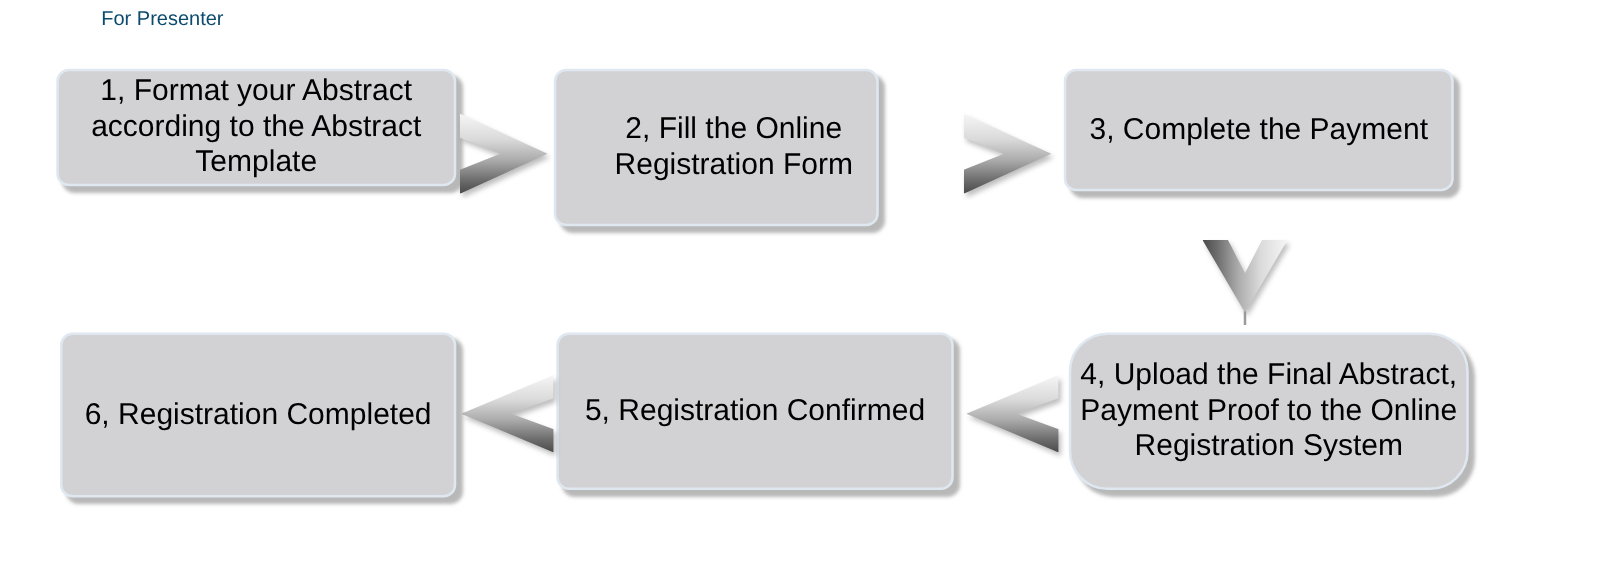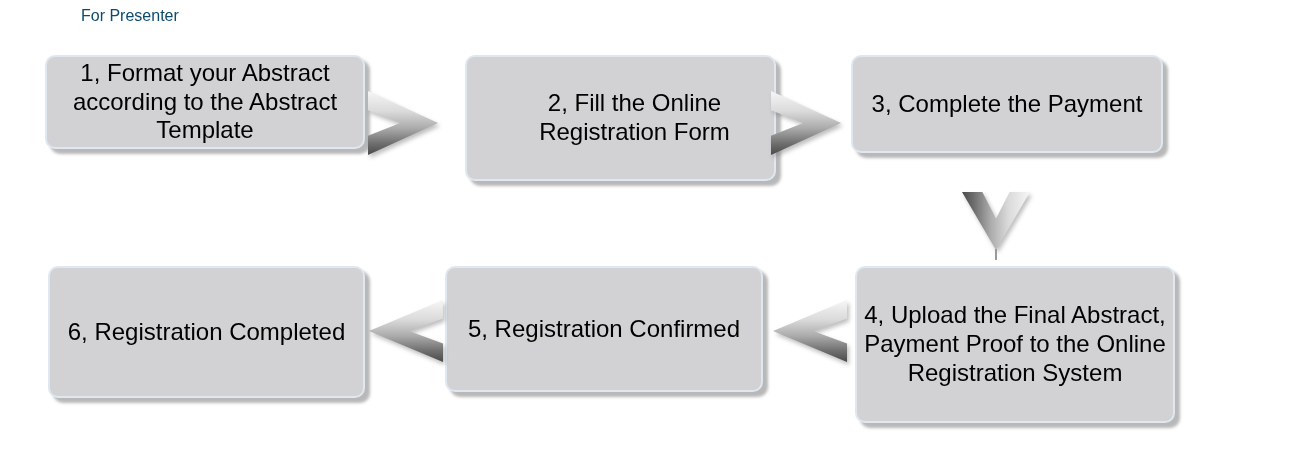--- a/index.html
+++ b/index.html
@@ -19,23 +19,23 @@
     background:#d2d2d4;
     border:2px solid #dfe8f1;
     border-radius:10px;
     box-shadow:5px 5px 3px rgba(125,125,125,0.55);
     display:flex;align-items:center;justify-content:center;
     text-align:center;
     font-size:24px;line-height:1.2;color:#000;
     padding:0 2px;
   }
   #box1{left:45px;top:55px;width:320px;height:94px;}
-  #box2{left:465px;top:55px;width:311px;height:126px;padding-left:30px;}
+  #box2{left:443px;top:55px;width:260px;height:126px;padding-left:30px;}
   #box3{left:851px;top:55px;width:312px;height:98px;}
-  #box4{left:855px;top:266px;width:320px;height:157px;}
+  #box4{left:855px;top:266px;width:320px;height:126px;border-radius:31px;}
   #box5{left:445px;top:266px;width:318px;height:126px;}
   #box6{left:48px;top:266px;width:317px;height:132px;}
 
   .arrow{position:absolute;filter:drop-shadow(2px 3px 2px rgba(110,110,110,0.45));}
   .arrow .chev{width:100%;height:100%;}
   .arrow-right .chev{
     background:linear-gradient(to bottom,#f6f6f6 0%,#dadada 32%,#ababab 58%,#6f6f6f 82%,#4a4a4a 100%);
     clip-path:polygon(0 0,100% 50%,0 100%,0 70%,46% 50%,0 30%);
   }
   .arrow-left .chev{

